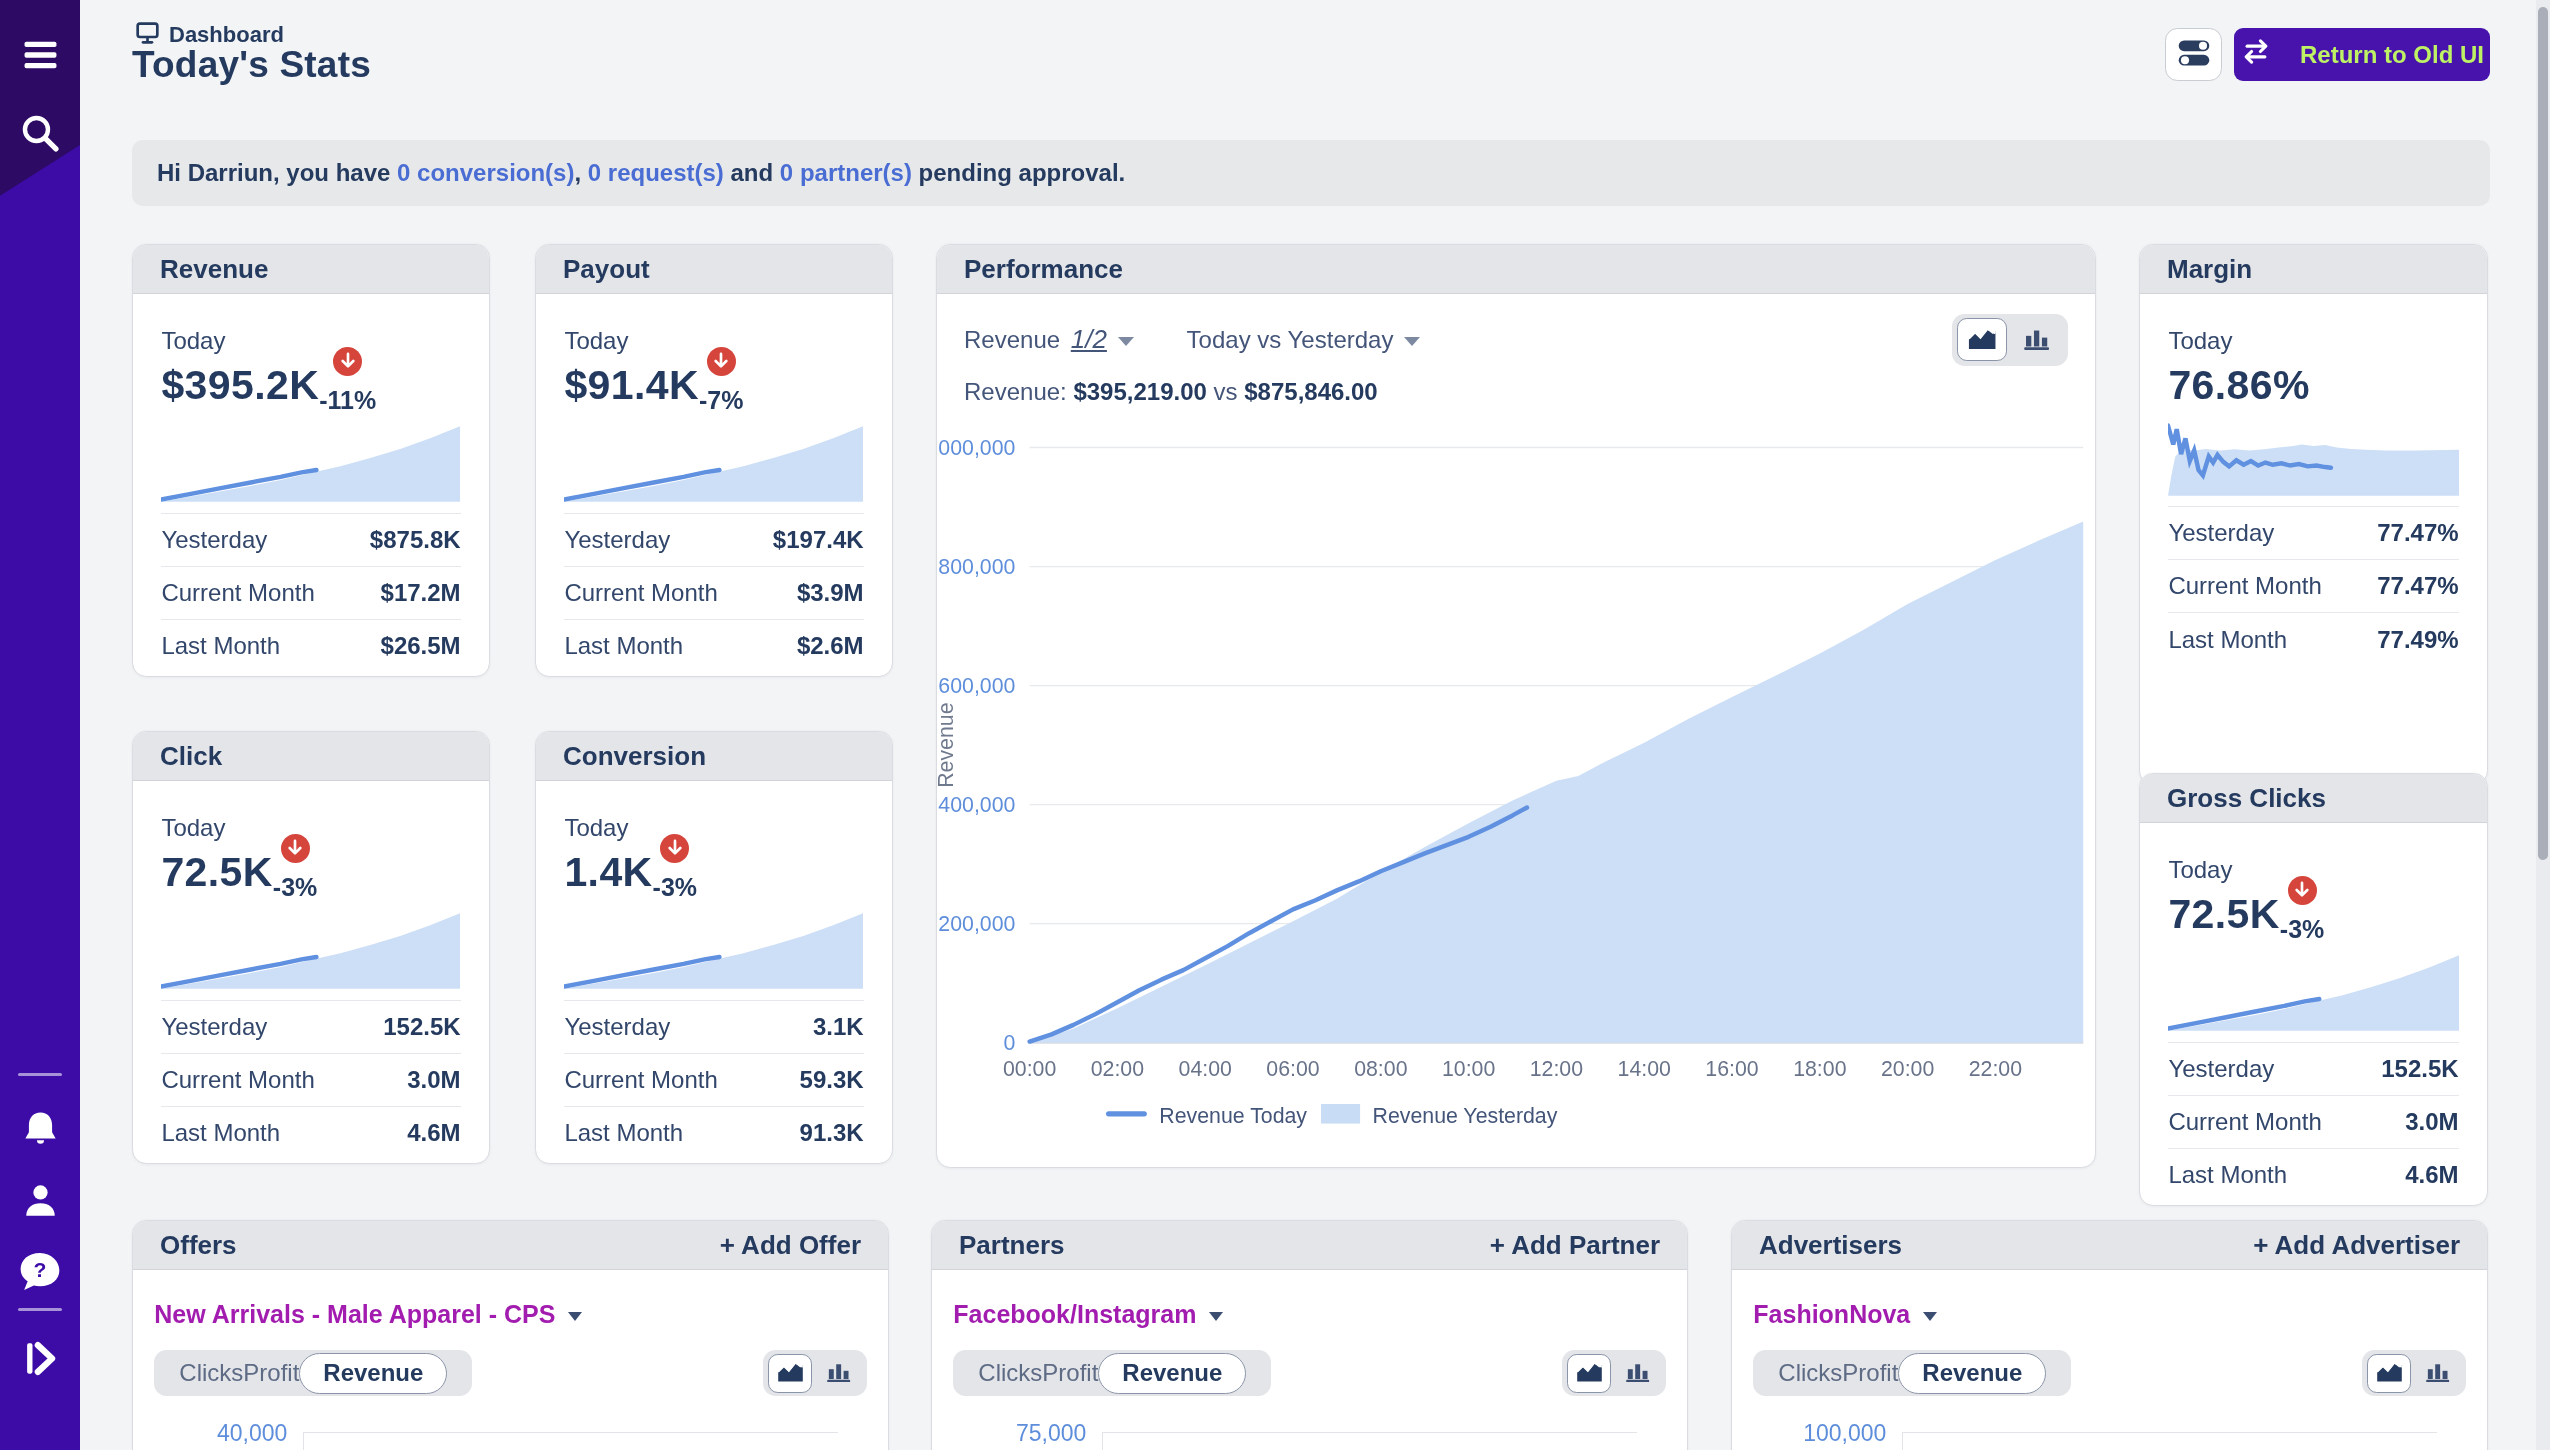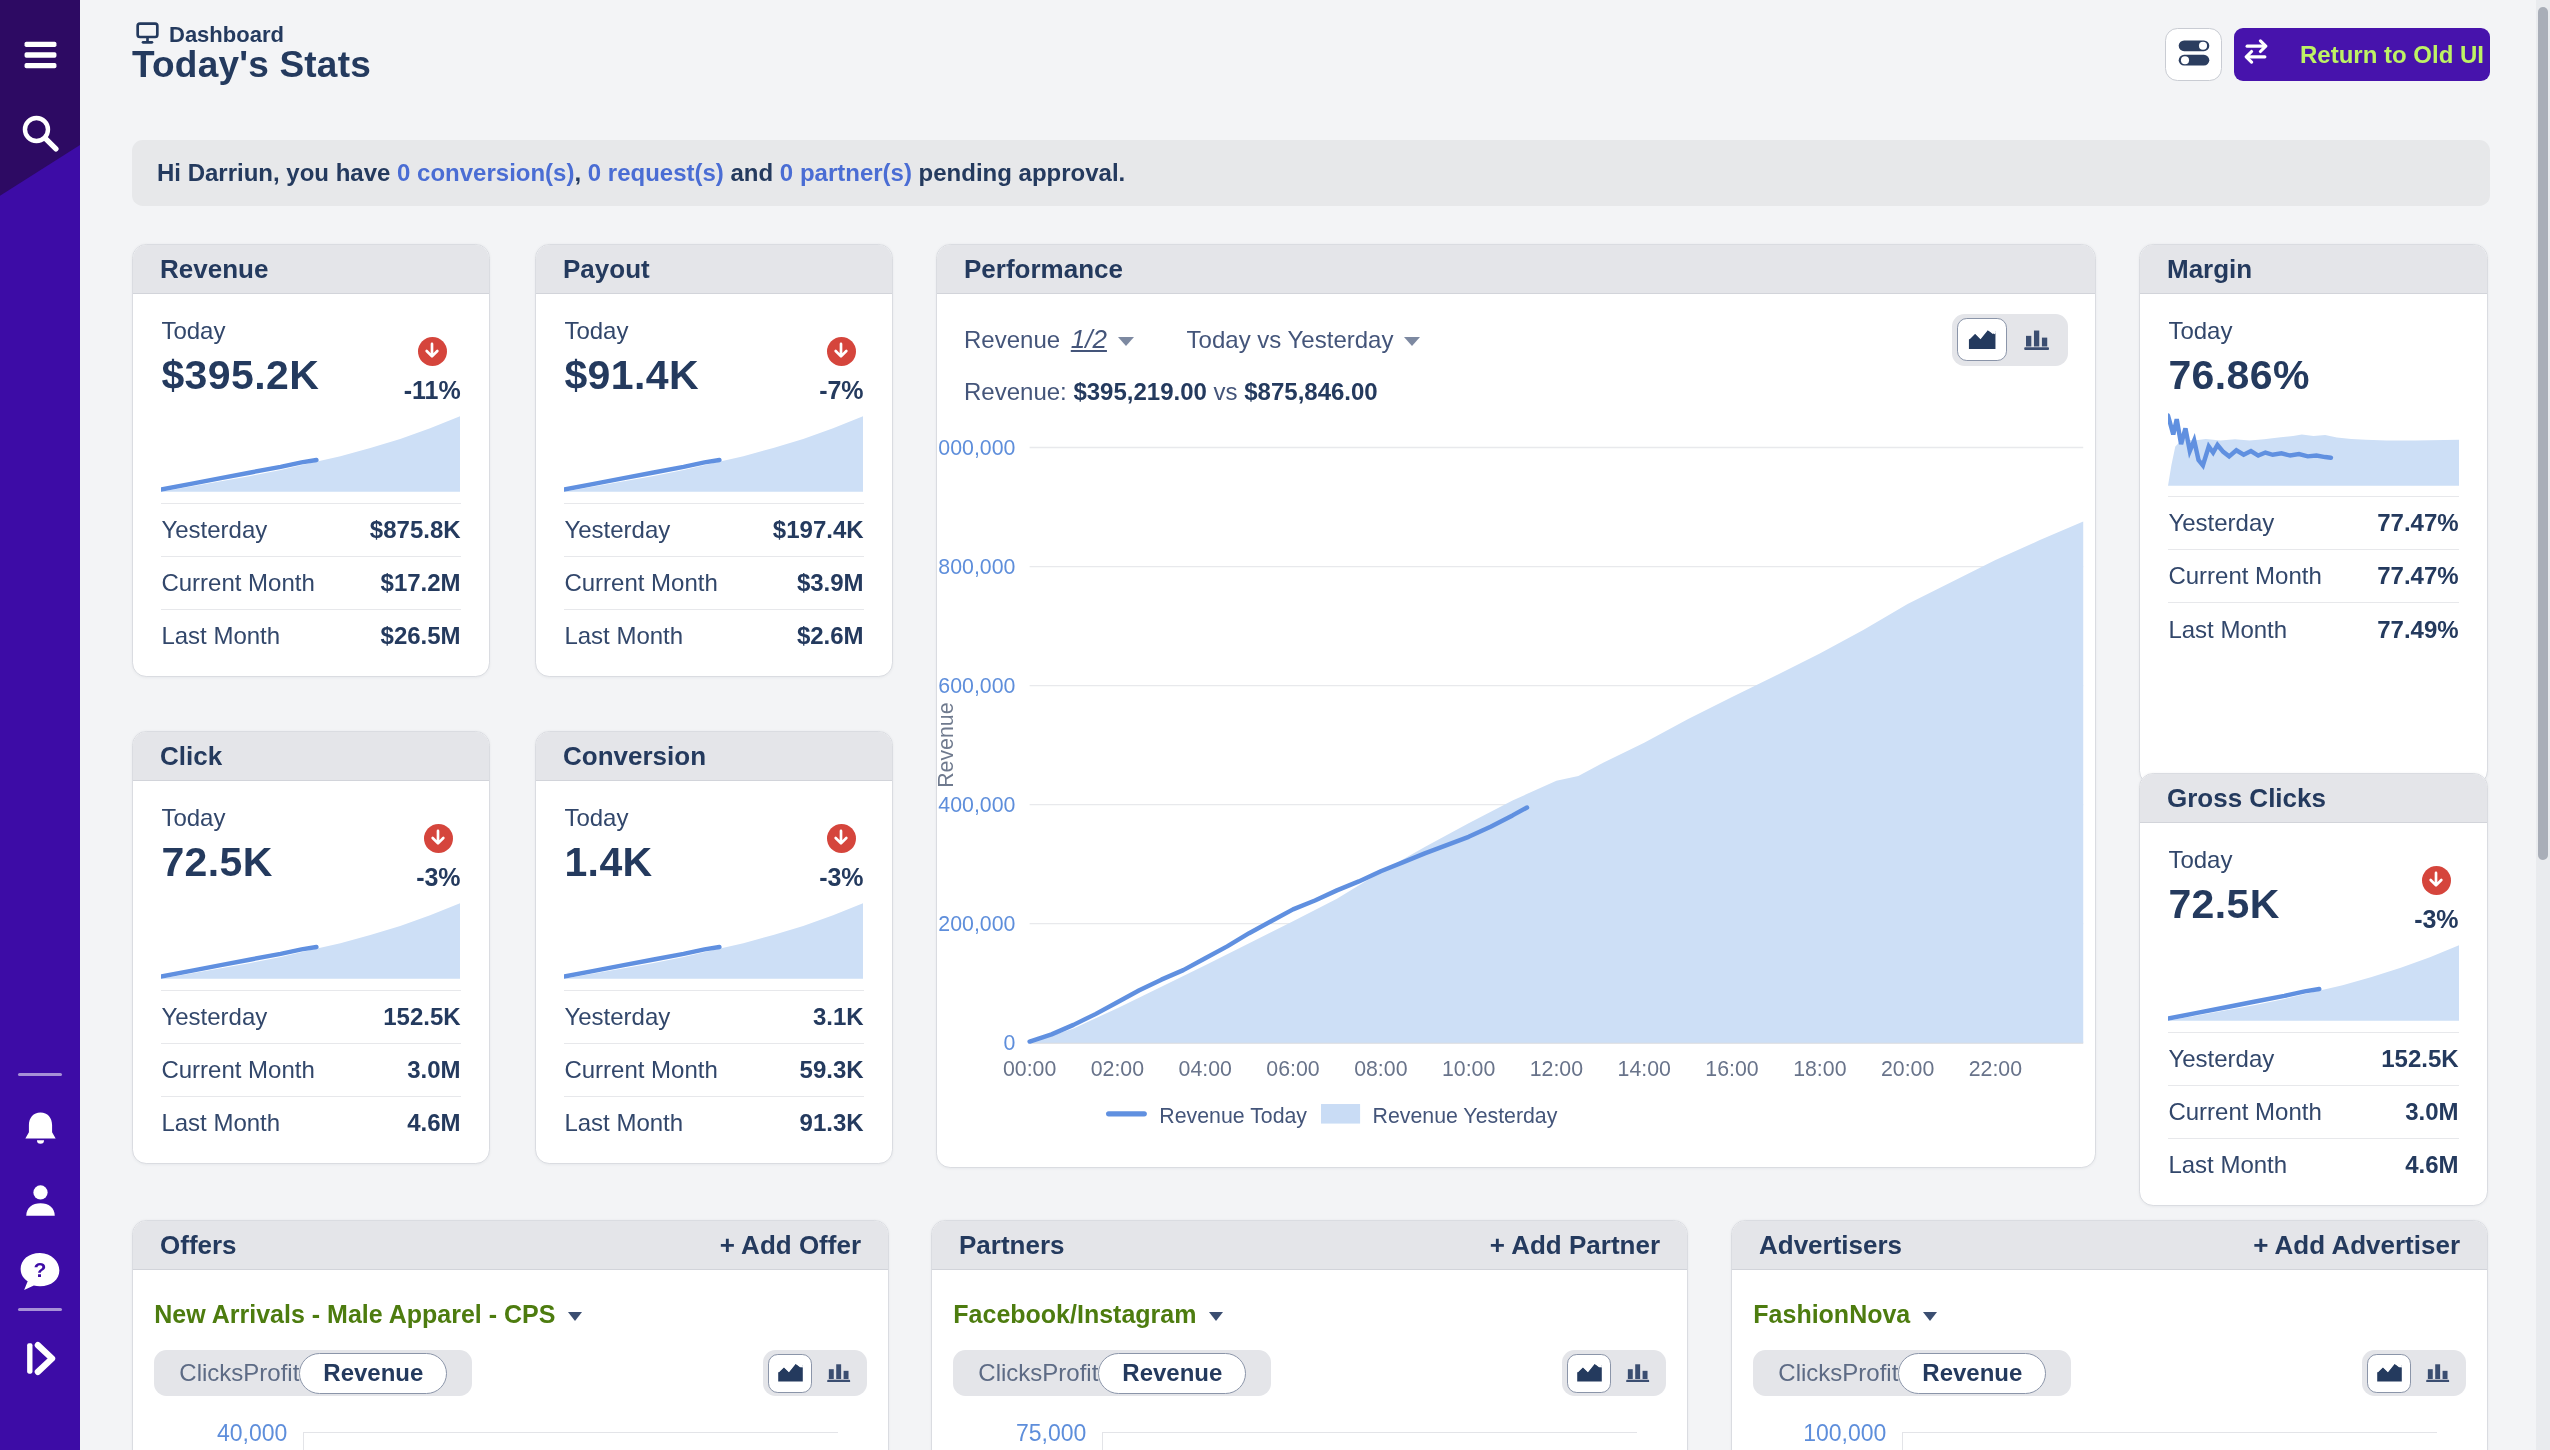--- a/index.html
+++ b/index.html
@@ -35,21 +35,21 @@
 
   
   .card { position:absolute; background:#fff; border:0.9px solid #dadce1; border-radius:14.2px;
     box-shadow:0 0.9px 2.7px rgba(20,30,60,.05); }
   .card-header { height:49px; background:#e4e5e9; border-bottom:0.9px solid #d2d4da; border-radius:13.3px 13.3px 0 0;
     display:flex; align-items:center; justify-content:space-between; padding:0 27px;
     font-size:26px; font-weight:700; color:#243a5e; }
   .card-body { padding:0 28.4px; }
 
   
-  .today-row { display:flex; justify-content:space-between; align-items:flex-start; margin-top:23px; }
+  .today-row { display:flex; justify-content:flex-start; align-items:flex-start; margin-top:33px; }
   .today-label { font-size:24px; color:#32476b; }
   .big-value { font-size:41px; font-weight:800; color:#243a5e; margin-top:7.1px; letter-spacing:0.4px; }
   .change { display:flex; align-items:center; gap:10.7px; font-size:25px; font-weight:600; color:#243a5e; margin-top:19.5px;flex-direction:column; }
   .change-circle { width:29px; height:29px; border-radius:50%; background:#d5453c; display:flex; align-items:center;
     justify-content:center; }
   .spark { height:76px; margin-top:10.7px; }
   .spark svg { display:block; }
   .stat-rows { margin-top:10.7px; border-top:0.9px solid #e7e8eb; }
   .stat-row { display:flex; justify-content:space-between; align-items:center; height:53px;
     border-bottom:0.9px solid #e7e8eb; font-size:24px; }
@@ -80,21 +80,21 @@
     border-radius:12.4px; padding:4.4px 5.3px; }
   .toggle-btn { width:50px; height:43px; display:flex; align-items:center; justify-content:center;
     border-radius:9.8px; border:1.8px solid transparent; cursor:pointer; background:transparent; }
   .toggle-btn.active { background:#fff; border-color:#8b95a9; }
   .perf-summary { position:absolute; left:27px; top:133px; font-size:24px; color:#44557a; }
   .perf-summary b { color:#243a5e; font-weight:700; }
   .perf-chart { position:absolute; left:0; top:151px; width:1158px; height:764px; }
 
   
   .sel-dd { display:flex; align-items:center; gap:12.4px; margin-top:30px; font-size:25px; font-weight:700;
-    color:#4d7c0f; cursor:pointer; }
+    color:#a21caf; cursor:pointer; }
   .sel-dd .caret { border-top-color:#3b4e71; border-left-width:7.1px; border-right-width:7.1px; border-top-width:9px; }
   .tab-row { display:flex; justify-content:space-between; align-items:center; margin-top:21.3px; }
   .tab-pill { display:inline-flex; align-items:center; background:#e4e5e9; border-radius:12.4px;
     height:46px; padding:0 25px; }
   .tab { font-size:24px; color:#5d6b85; cursor:pointer; }
   .tab.active { background:#fff; border:1.8px solid #8b95a9; border-radius:888px; padding:5.3px 23px; color:#243a5e; font-weight:600; }
   .mini-toggle { display:inline-flex; align-items:center; gap:5.3px; background:#e4e5e9; border-radius:12.4px;
     padding:3.6px 5.3px; height:46px; }
   .mini-toggle .toggle-btn { width:44px; height:39px; }
   .chart-stub { display:flex; margin-top:36px; }

